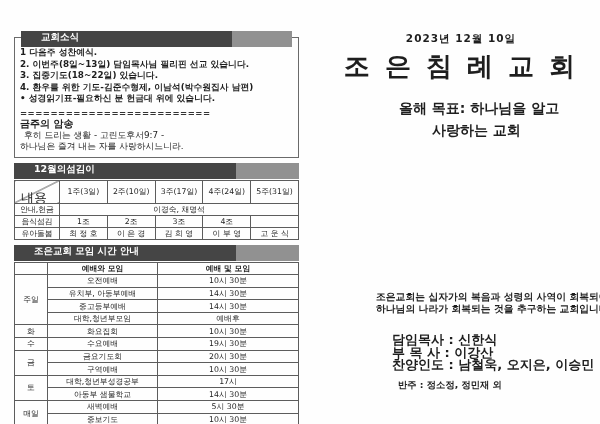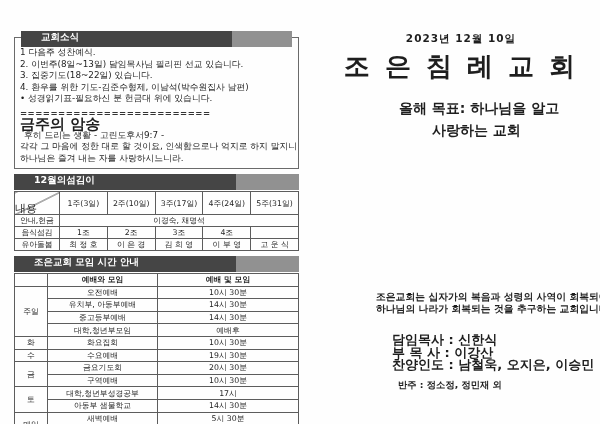--- a/index.html
+++ b/index.html
@@ -10,38 +10,38 @@
   }
   
   .left-col { position:absolute; left:14px; top:30px; width:285px; }
   .bar {
     background:linear-gradient(to right,#454545 0,#454545 78%,#919191 78%,#919191 100%);
     color:#fff; font-weight:bold; font-size:9.5px; height:16px; line-height:12px;
     padding-left:20px; box-sizing:border-box;
   }
   .news-box { position:relative; border:1px solid #6a6a6a; margin-top:7px; padding:9px 5px 4px 5px; }
   .news-box .bar { position:absolute; top:-7px; left:6px; width:271px; }
-  .news-item { font-size:8.8px; line-height:11.5px; white-space:nowrap; }
+  .news-item { font-size:8.8px; line-height:11.5px; white-space:nowrap;font-weight:bold; }
   .divider { font-size:8.5px; font-weight:bold; line-height:10px; letter-spacing:0.5px; color:#333; margin-top:3px; }
-  .memory-title { font-size:15px; font-weight:bold; line-height:12px; }
+  .memory-title { font-size:10px; font-weight:bold; line-height:12px; }
   .memory-ref { font-size:8.8px; line-height:11.5px; padding-left:4px; }
   .memory-line { font-size:8.8px; line-height:11.5px; white-space:nowrap; }
   .section-bar { margin-top:5px; width:285px; box-sizing:border-box; }
   table { border-collapse:collapse; width:285px; table-layout:fixed; margin-top:1px; }
   td {
     border:1px solid #5c5c5c; text-align:center; font-size:7.8px;
     line-height:9px; padding:1px 1px; overflow:hidden; white-space:nowrap;
   }
   .servants td.week-h { height:18px; }
   .diag {
     position:relative; height:20px;
     background:linear-gradient(to bottom right,transparent calc(50% - 0.5px),#5c5c5c calc(50% - 0.5px),#5c5c5c calc(50% + 0.5px),transparent calc(50% + 0.5px));
   }
   .diag .corner-top { position:absolute; top:1px; right:2px; font-size:13px;margin-top:48px; }
-  .diag .corner-bottom { position:absolute; bottom:1px; left:0; font-size:11px; }
+  .diag .corner-bottom { position:absolute; bottom:1px; left:6px; font-size:13px; }
   .col-label { width:42px; }
   .sched-col-day { width:30px; }
   .sched-col-meeting { width:107px; }
   .sched-head td { font-weight:bold; }
   .schedule td { height:9.6px; }
   
   .date {
     position:absolute; left:330px; top:32px; width:262px; text-align:center;
     font-weight:bold; font-size:10.5px; letter-spacing:1px;
   }
@@ -65,21 +65,20 @@
     <div class="news-box">
       <div class="bar">교회소식</div>
       <div class="news-item">1  다음주 성찬예식.</div>
       <div class="news-item">2. 이번주(8일~13일) 담임목사님 필리핀 선교 있습니다.</div>
       <div class="news-item">3. 집중기도(18~22일) 있습니다.</div>
       <div class="news-item">4. 환우를 위한 기도-김준수형제, 이남석(박수원집사 남편)</div>
       <div class="news-item">• 성경읽기표-필요하신 분 헌금대 위에 있습니다.</div>
       <div class="divider">=========================</div>
       <div class="memory-title">금주의 암송</div>
       <div class="memory-ref">후히 드리는 생활 - 고린도후서9:7 -</div>
-      <div class="memory-line">각각 그 마음에 정한 대로 할 것이요, 인색함으로나 억지로 하지 말지니</div>
       <div class="memory-line">하나님은 즐겨 내는 자를 사랑하시느니라.</div>
     </div>
 
     <div class="bar section-bar">12월의섬김이</div>
     <table class="servants">
       <tbody>
           <tr>
         <td class="diag col-label">
           <span class="corner-top">주간</span>
           <span class="corner-bottom">내용</span>

